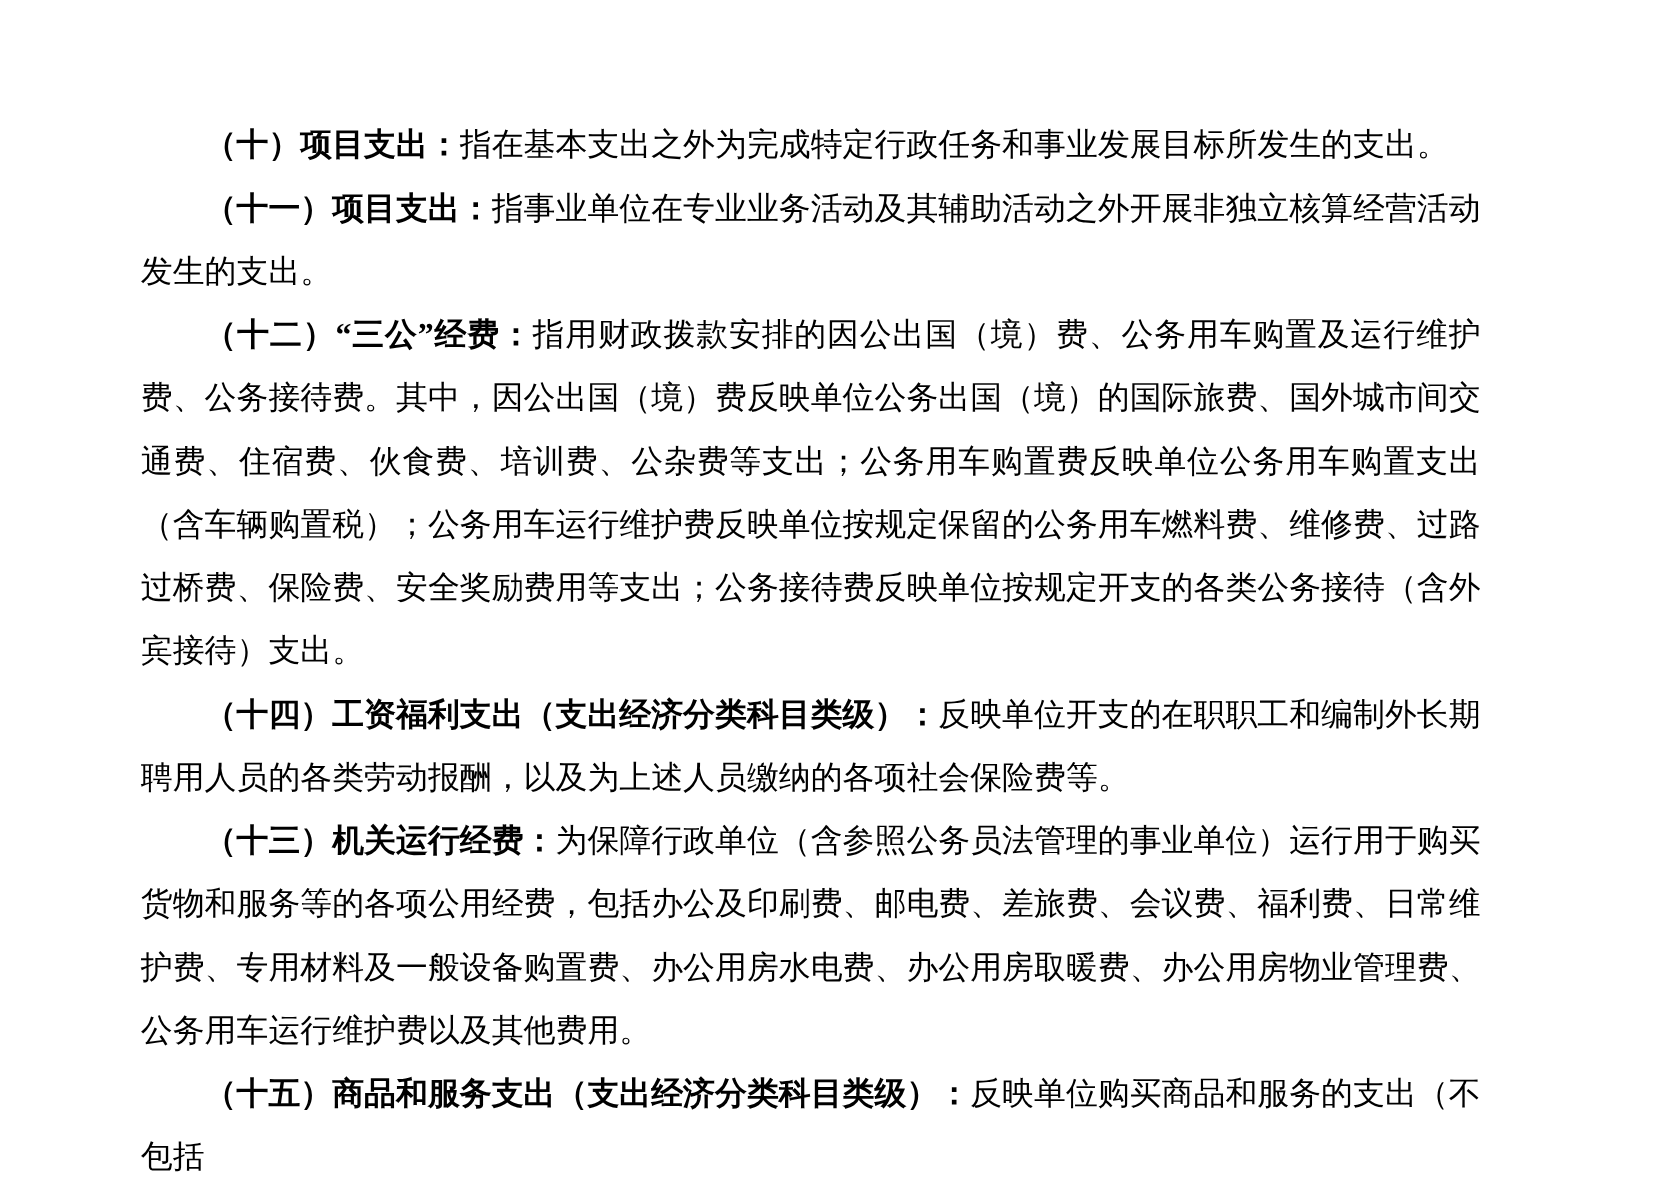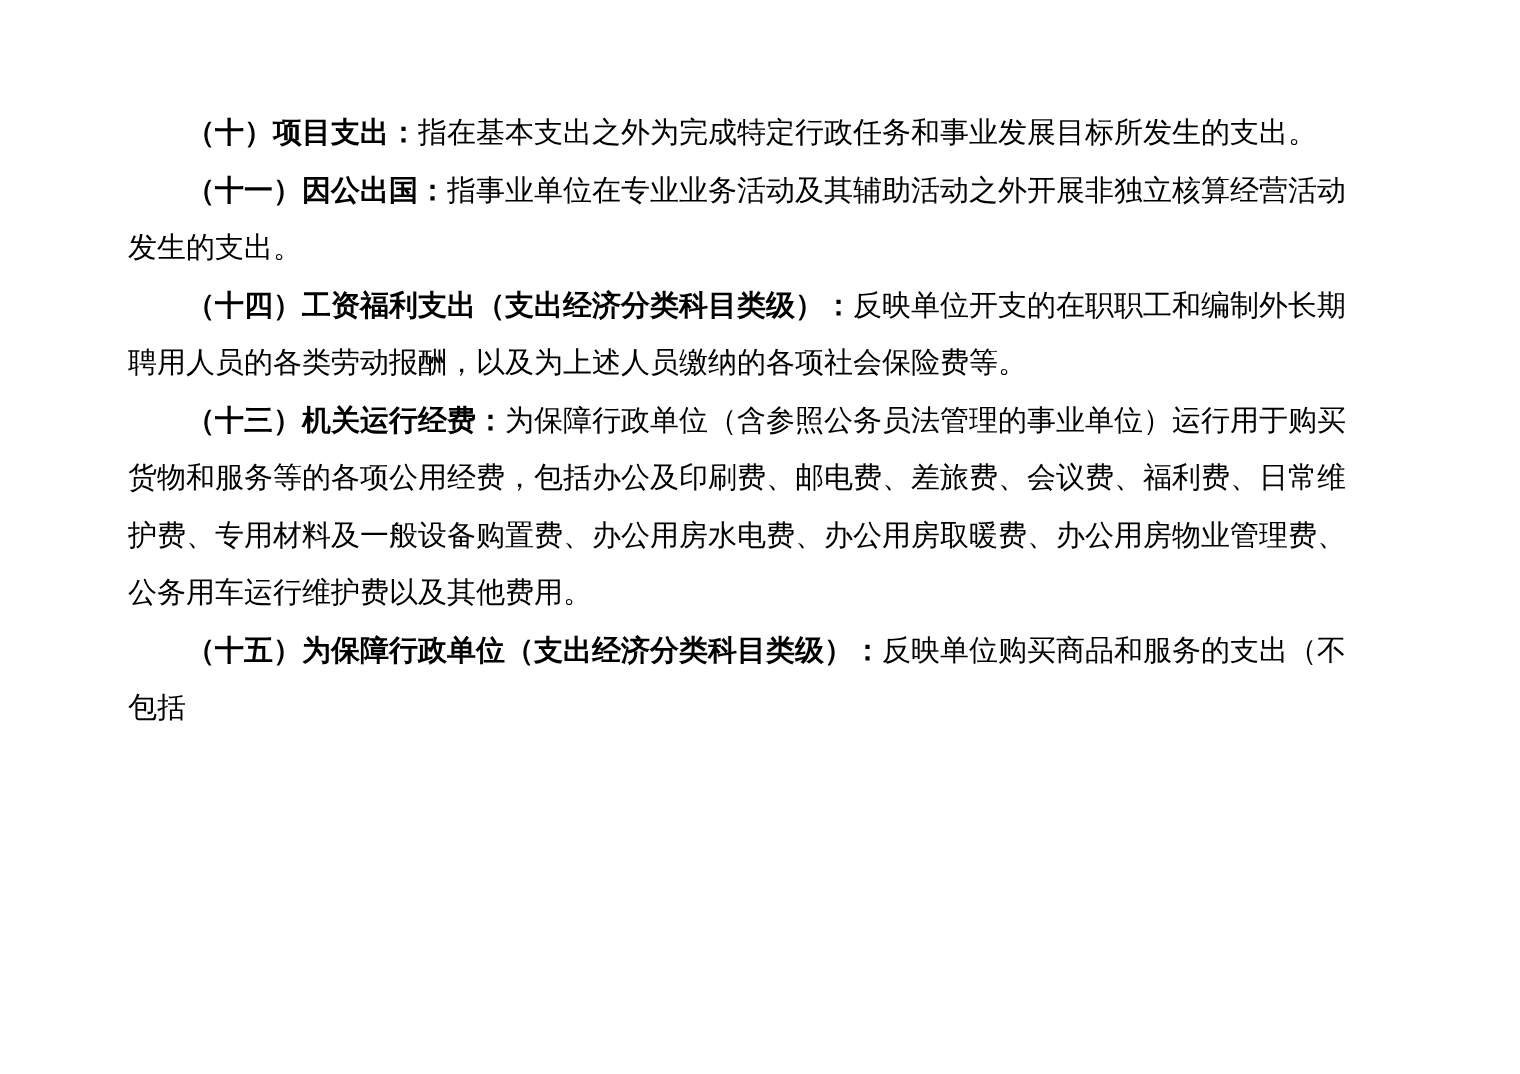--- a/index.html
+++ b/index.html
@@ -33,18 +33,19 @@
   .lead {
     font-weight: bold;
   }
 </style>
 </head>
 <body>
 
 <div class="page">
   <div class="doc-body" id="doc-body">
       <p class="para"><span class="lead">（十）项目支出：</span><span>指在基本支出之外为完成特定行政任务和事业发展目标所发生的支出。</span></p>
-      <p class="para"><span class="lead">（十一）因公出国：</span><span>指事业单位在专业业务活动及其辅助活动之外开展非独立核算经营活动发生的支出。</span></p>
+      <p class="para"><span class="lead">（十一）项目支出：</span><span>指事业单位在专业业务活动及其辅助活动之外开展非独立核算经营活动发生的支出。</span></p>
+      <p class="para"><span class="lead">（十二）“三公”经费：</span><span>指用财政拨款安排的因公出国（境）费、公务用车购置及运行维护费、公务接待费。其中，因公出国（境）费反映单位公务出国（境）的国际旅费、国外城市间交通费、住宿费、伙食费、培训费、公杂费等支出；公务用车购置费反映单位公务用车购置支出（含车辆购置税）；公务用车运行维护费反映单位按规定保留的公务用车燃料费、维修费、过路过桥费、保险费、安全奖励费用等支出；公务接待费反映单位按规定开支的各类公务接待（含外宾接待）支出。</span></p>
       <p class="para"><span class="lead">（十四）工资福利支出（支出经济分类科目类级）：</span><span>反映单位开支的在职职工和编制外长期聘用人员的各类劳动报酬，以及为上述人员缴纳的各项社会保险费等。</span></p>
       <p class="para"><span class="lead">（十三）机关运行经费：</span><span>为保障行政单位（含参照公务员法管理的事业单位）运行用于购买货物和服务等的各项公用经费，包括办公及印刷费、邮电费、差旅费、会议费、福利费、日常维护费、专用材料及一般设备购置费、办公用房水电费、办公用房取暖费、办公用房物业管理费、公务用车运行维护费以及其他费用。</span></p>
-      <p class="para"><span class="lead">（十五）为保障行政单位（支出经济分类科目类级）：</span><span>反映单位购买商品和服务的支出（不包括</span></p>
+      <p class="para"><span class="lead">（十五）商品和服务支出（支出经济分类科目类级）：</span><span>反映单位购买商品和服务的支出（不包括</span></p>
     </div>
 </div>
 
 </body></html>

